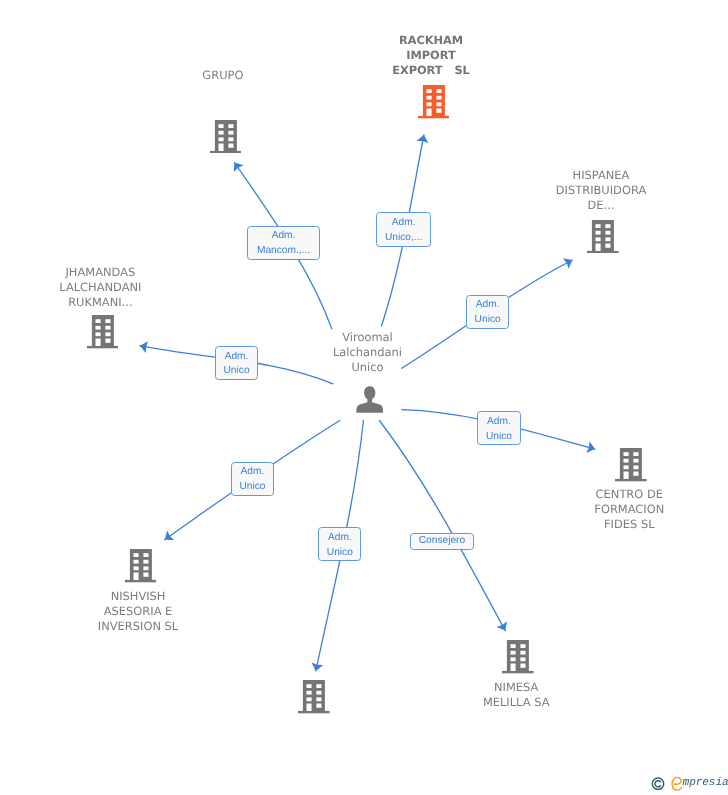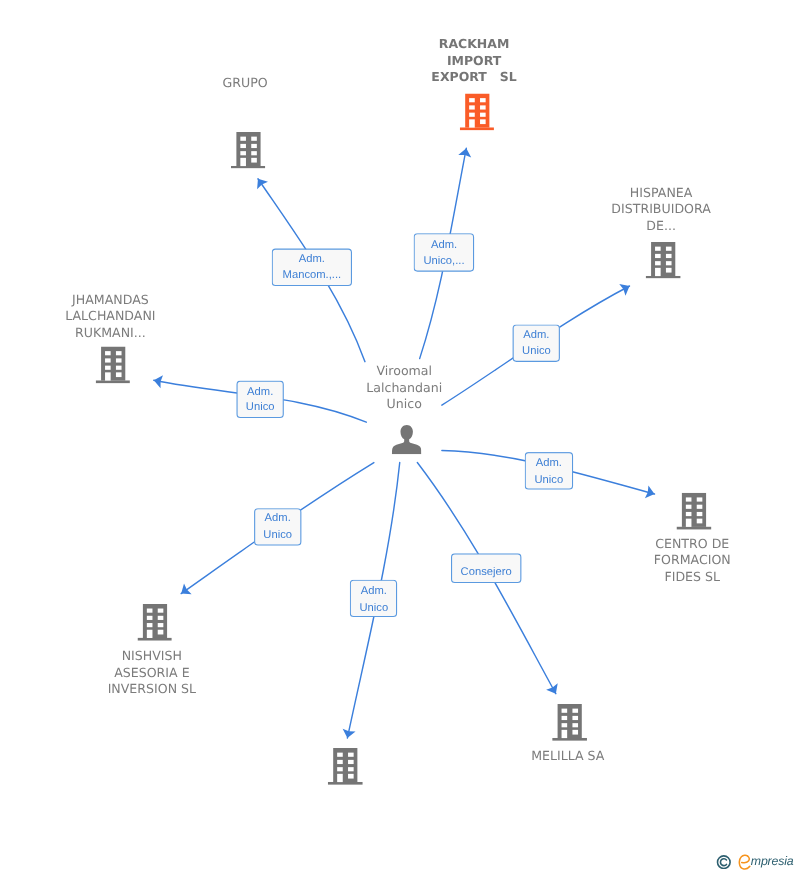--- a/index.html
+++ b/index.html
@@ -12,21 +12,21 @@
   .node-icon{position:absolute;}
   .node-label{position:absolute;text-align:center;color:#7c7c7c;font-size:11.45px;
               font-family:"DejaVu Sans",sans-serif;line-height:15.1px;white-space:pre;}
   .node-label.bold{font-weight:bold;font-size:11.35px;line-height:15.1px;color:#757575;}
   .elabel{position:absolute;box-sizing:border-box;border:1.2px solid #5b9ae0;border-radius:3.5px;
           background:#f8f8f8;color:#3d7fd4;font-size:10.2px;line-height:14.9px;text-align:center;
           white-space:pre;display:flex;flex-direction:column;align-items:center;justify-content:flex-end;transform:translateZ(0);padding-top:4.6px;}
   #watermark{position:absolute;left:650px;top:775px;width:78px;height:18px;}
   #wm-c{position:absolute;left:1.3px;top:1.6px;width:14.0px;height:13.6px;}
   #wm-e{position:absolute;left:20.2px;top:0.9px;width:14.0px;height:15.2px;}
-  #wm-brand{position:absolute;left:32.6px;top:2.4px;font-family:Liberation Sans, sans-serif;font-style:italic;
+  #wm-brand{position:absolute;left:32.6px;top:2.4px;font-family:Liberation Mono, monospace;font-style:italic;
             font-size:11.2px;line-height:12px;white-space:pre;color:#2d5f6f;letter-spacing:-0.15px;}
 </style>
 </head>
 <body>
 
 <div id="stage">
   <svg id="edges" viewBox="0 0 728 795" width="728" height="795">
       <g>
         <path d="M234.5 162.5 C270.51 215.3 309.55 267.83 331.8 328.8" fill="none" stroke="#3b7fdc" stroke-width="1.3" stroke-linecap="round"></path>
         <polygon points="234.50,162.50 243.63,165.21 238.06,167.70 233.74,172.00" fill="#3b7fdc"></polygon>
@@ -204,40 +204,40 @@
               <rect x="8.5" y="10.8" width="5.1" height="3.8"></rect>
               <rect x="8.5" y="17.4" width="5.1" height="3.8"></rect>
               <rect x="18.4" y="4.2" width="5.1" height="3.8"></rect>
               <rect x="18.4" y="10.8" width="5.1" height="3.8"></rect>
               <rect x="18.4" y="17.4" width="5.1" height="3.8"></rect>
               <rect x="8.5" y="23.5" width="5.1" height="7.5"></rect>
               <rect x="18.4" y="23.5" width="5.1" height="4.3"></rect>
             </g>
           </g>
         </svg>
-        <div class="node-label" style="width: 300px; left: 366.2px; top: 679.9px;"><div>MELILLA SA</div></div>
+        <div class="node-label" style="width: 300px; left: 366.2px; top: 679.9px;"><div>NIMESA</div><div>MELILLA SA</div></div>
       </div>
       <div class="node" style="left: 0px; top: 0px;">
         <svg width="27.4" height="27" viewBox="0 0 27.5 27" class="node-icon" style="position: absolute; left: 355.8px; top: 386px;">
           <g fill="#757575">
             <path d="M13.9 0.2 C10.4 0.2 8.1 2.8 8.1 6.5 C8.1 9.7 9.6 12.4 11.5 13.4 L11.5 15.0 C11.5 16.0 10.9 16.5 9.8 16.8 L4.4 18.3 C1.8 19.2 0.55 20.8 0.42 23.4 L0.25 26.9 L27.3 26.9 L27.13 23.4 C27.0 20.8 25.75 19.2 23.15 18.3 L17.75 16.8 C16.65 16.5 16.05 16.0 16.05 15.0 L16.05 13.4 C17.95 12.4 19.45 9.7 19.45 6.5 C19.45 2.8 17.15 0.2 13.9 0.2 Z"></path>
           </g>
         </svg>
         <div class="node-label" style="width: 300px; left: 217.5px; top: 330.1px;"><div>Viroomal</div><div>Lalchandani</div><div>Unico</div></div>
       </div>
     </div>
   <div id="elabels">
       <div class="elabel" style="left: 247.4px; top: 225.9px; width: 72.3px; height: 33.7px;"><div>Adm.</div><div>Mancom.,...</div></div>
       <div class="elabel" style="left: 376px; top: 212px; width: 55.3px; height: 34.7px;"><div>Adm.</div><div>Unico,...</div></div>
       <div class="elabel" style="left: 465.8px; top: 295.4px; width: 43.7px; height: 33.8px;"><div>Adm.</div><div>Unico</div></div>
       <div class="elabel" style="left: 214.9px; top: 346.1px; width: 43.3px; height: 34.3px;"><div>Adm.</div><div>Unico</div></div>
       <div class="elabel" style="left: 477.3px; top: 411.25px; width: 43.3px; height: 34.2px;"><div>Adm.</div><div>Unico</div></div>
       <div class="elabel" style="left: 230.9px; top: 462.2px; width: 43.1px; height: 34.1px;"><div>Adm.</div><div>Unico</div></div>
       <div class="elabel" style="left: 318.2px; top: 527.4px; width: 43.3px; height: 34.1px;"><div>Adm.</div><div>Unico</div></div>
-      <div class="elabel" style="left: 410.3px; top: 503px; width: 63.3px; height: 27px;"><div>Consejero</div></div>
+      <div class="elabel" style="left: 410.3px; top: 533px; width: 63.3px; height: 17px;"><div>Consejero</div></div>
     </div>
   <div id="watermark">
       <svg id="wm-c" viewBox="0 0 14 14">
         <circle cx="7" cy="7" r="5.9" fill="none" stroke="#2d5f6f" stroke-width="1.5"></circle>
         <path d="M9.5 9.1 A3.2 3.2 0 1 1 9.5 4.9" fill="none" stroke="#2d5f6f" stroke-width="1.5" stroke-linecap="round"></path>
       </svg>
       <svg id="wm-e" viewBox="0 0 12 15">
         <path d="M8.6 2.2 C7.2 1.0 4.6 1.2 3.0 2.8 C1.3 4.5 1.0 7.2 1.3 9.2 C1.6 11.6 3.0 13.4 5.2 13.8 C7.4 14.2 9.4 13.0 10.6 11.4" fill="none" stroke="#f7941e" stroke-width="1.35" stroke-linecap="round"></path>
         <path d="M8.6 2.2 C10.2 3.2 10.6 5.2 9.4 6.6 C8.2 8.0 5.6 8.4 3.3 7.9" fill="none" stroke="#f7941e" stroke-width="1.35" stroke-linecap="round"></path>
       </svg>

